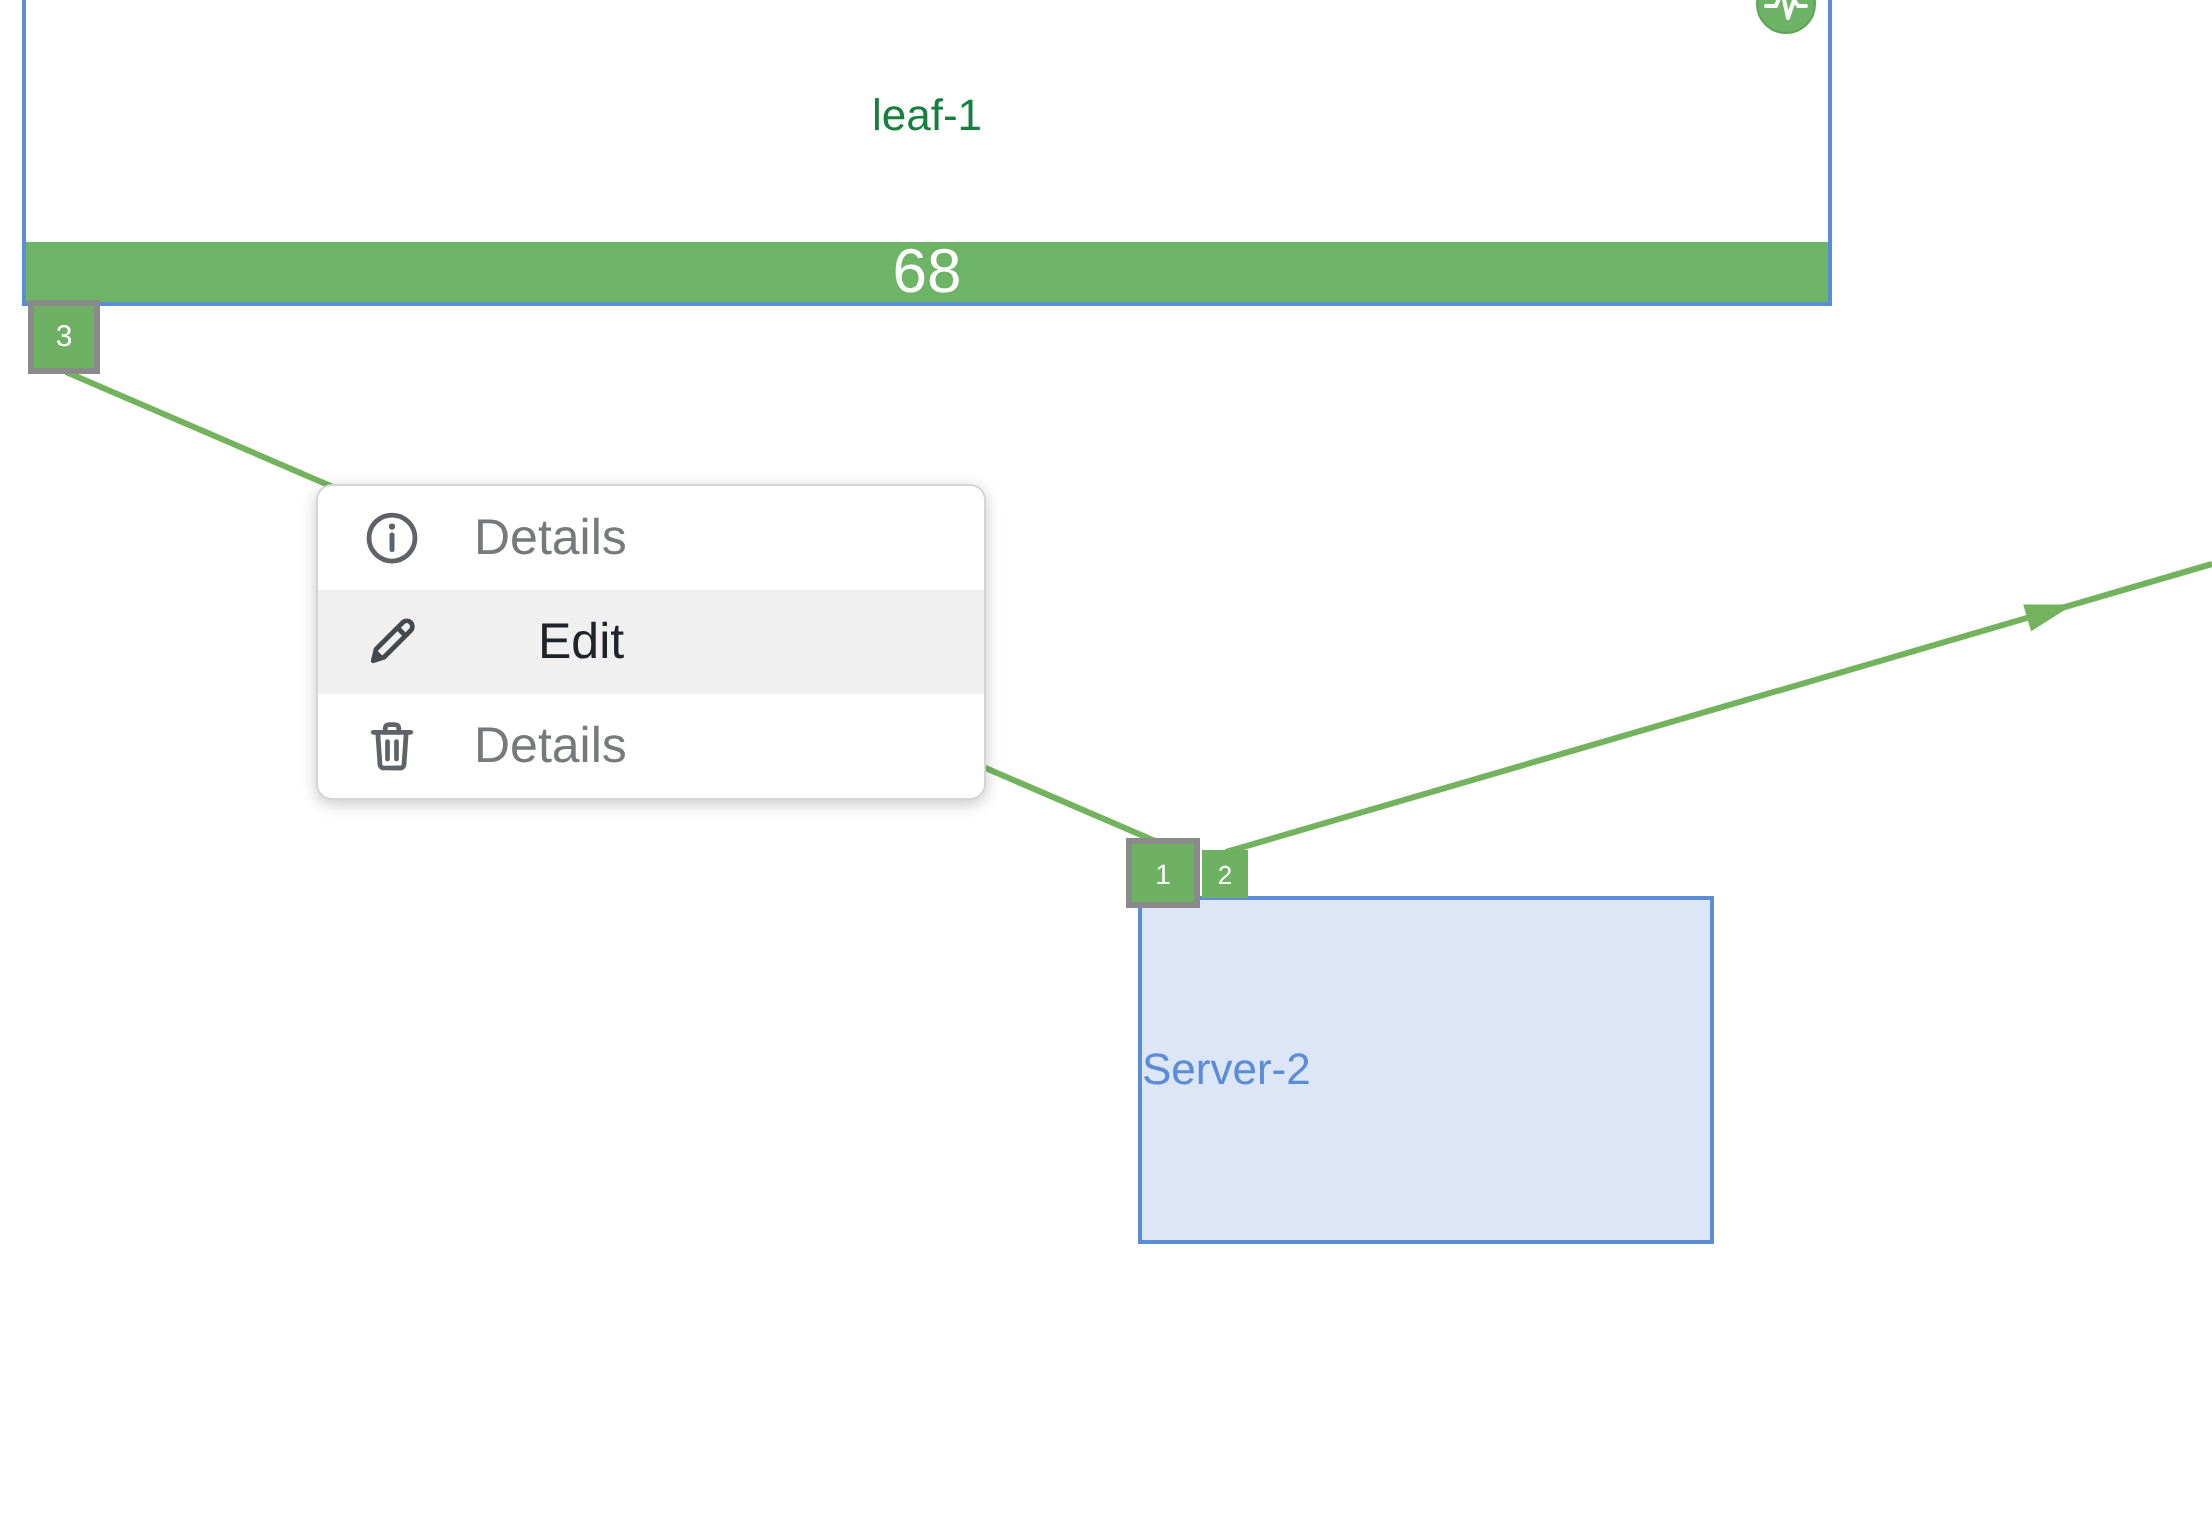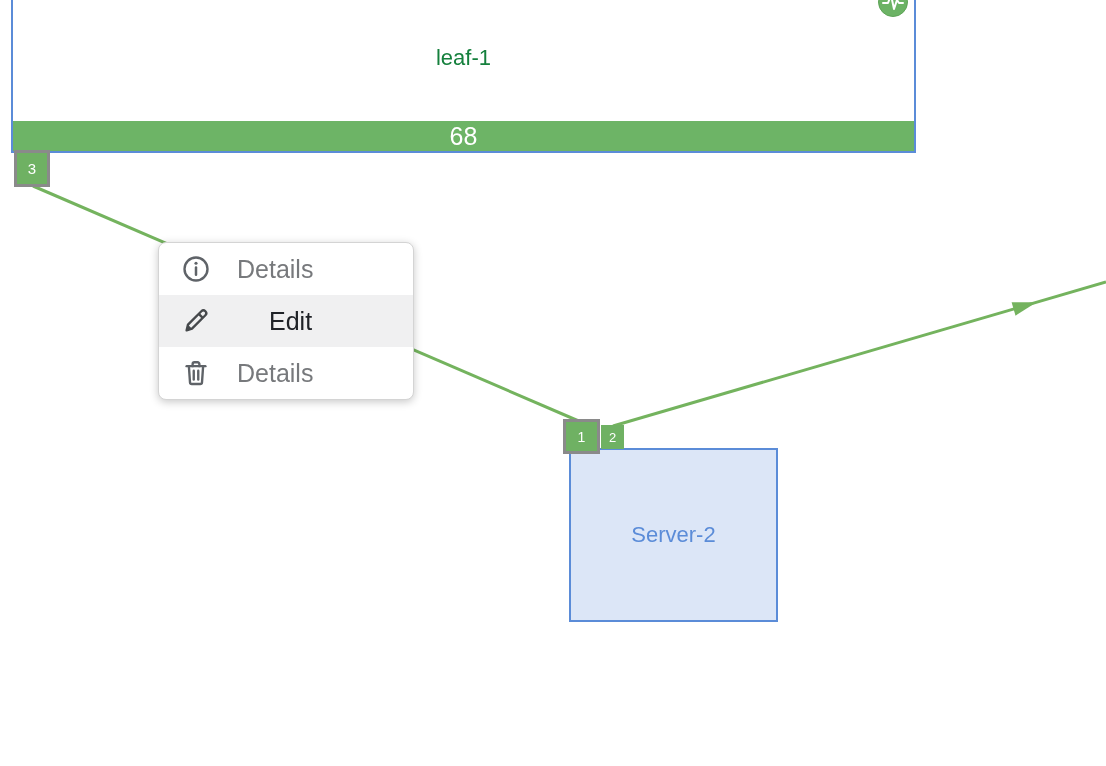--- a/index.html
+++ b/index.html
@@ -35,21 +35,21 @@
     text-align:center;
     color:#15803d;
     font-size:22px;
   }
   .stat-bar {
     position:absolute;
     left:0; right:0; bottom:0;
     height:30px;
     background:#6db466;
     color:#ffffff;
-    font-size:25px;
+    font-size:31px;
     text-align:center;
     line-height:30px;
   }
 
   
   .status-circle {
     position:absolute;
     left:878px; top:-13px;
     width:30px; height:30px;
     border-radius:50%;
@@ -70,33 +70,33 @@
   }
   .port-badge.selected { border:3px solid #8a8a8a; }
   #port-leaf-3   { left:14px;  top:150px; width:36px; height:37px; font-size:15px; }
   #port-server-1 { left:563px; top:419px; width:37px; height:35px; }
   #port-server-2 { left:601px; top:425px; width:23px; height:24px; font-size:13px; }
 
   
   .server-node {
     position:absolute;
     left:569px; top:448px;
-    width:209px; height:174px;
+    width:288px; height:174px;
     background:#dce6f7;
     border:2px solid #5b8cd8;
     z-index:2;
-    display:flex; align-items:center; justify-content:center;
+    display:flex; align-items:center; justify-content:flex-start;
   }
   .server-label { color:#5b8cd8; font-size:22px; }
 
   
   .context-menu {
     position:absolute;
     left:158px; top:242px;
-    width:256px;
+    width:335px;
     background:#ffffff;
     border:1px solid #d4d4d4;
     border-radius:8px;
     box-shadow:0 2px 8px rgba(0,0,0,0.22);
     z-index:10;
     overflow:hidden;
   }
   .menu-item {
     height:52px;
     display:flex; align-items:center;

